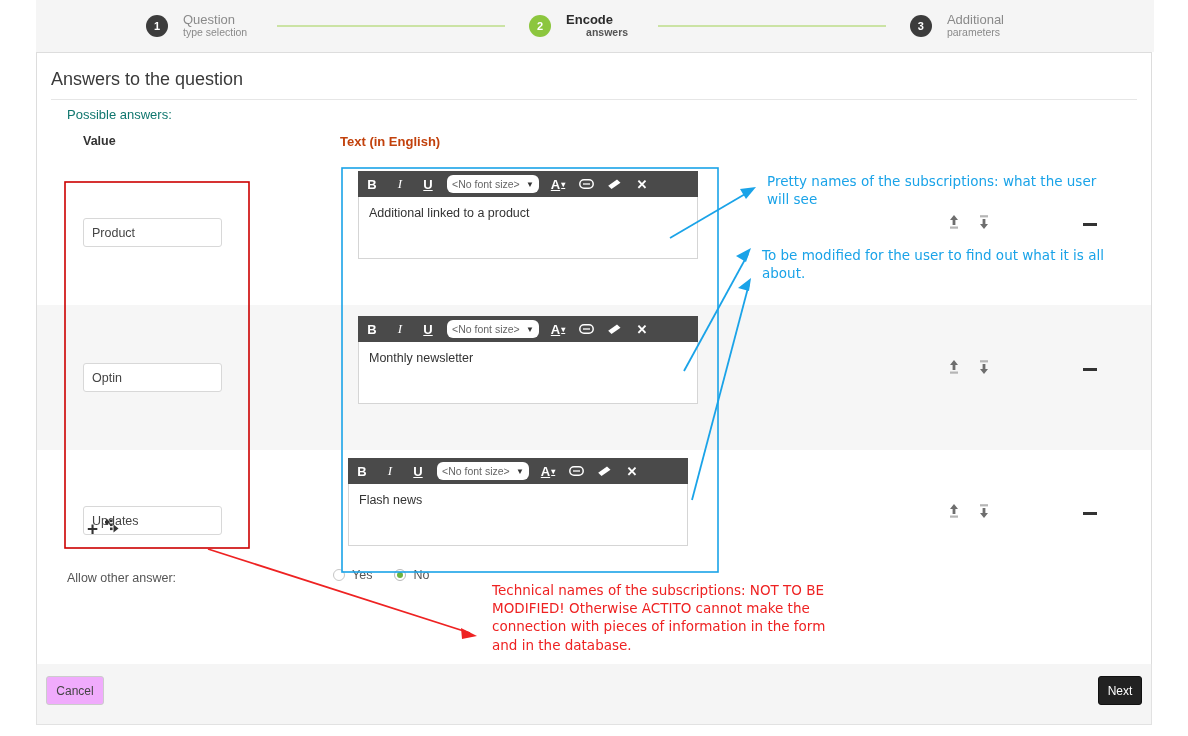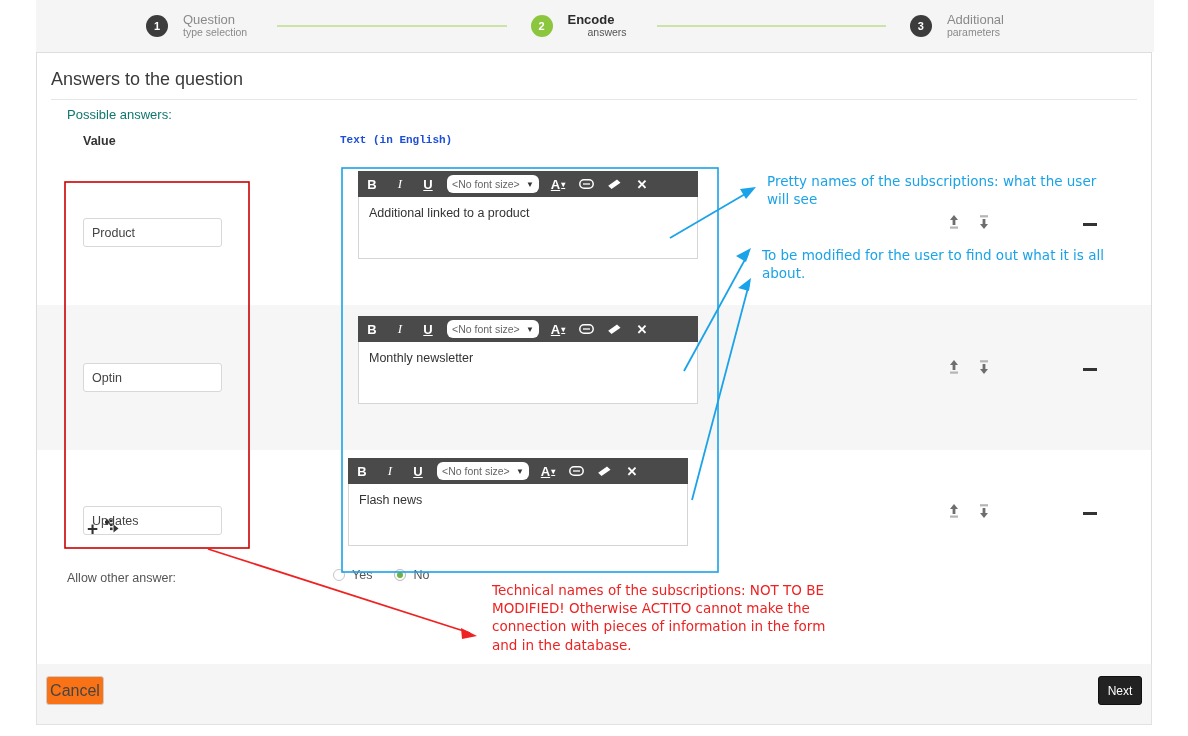--- a/index.html
+++ b/index.html
@@ -23,39 +23,39 @@
     background:#3c3c3c;color:#ffffff;
     font-size:11px;font-weight:bold;
     display:flex;align-items:center;justify-content:center;
     flex:none;
   }
   .step.active .step-num{background:#8cc63e;}
   .step-txt{margin-left:15px;line-height:1.08;}
   .step-title{font-size:13px;color:#8a8a8a;}
   .step.active .step-title{color:#2b2b2b;font-weight:bold;}
   .step-sub{font-size:10.5px;color:#8a8a8a;}
-  .step.active .step-sub{color:#555;font-weight:normal;padding-left:20px;}
+  .step.active .step-sub{color:#555;font-weight:bold;padding-left:20px;}
   .step-line{height:2px;background:#cbe3a4;flex:1 1 auto;margin:0 18px;}
   
   #panel{
     position:absolute;left:36px;top:52px;width:1116px;height:644px;
     background:#ffffff;border:1px solid #dddddd;box-sizing:border-box;
   }
   #panel-title{
     position:absolute;left:14px;top:16px;
     font-size:18px;color:#3a3a3a;
   }
   #title-rule{
     position:absolute;left:14px;top:46px;width:1086px;height:1px;background:#e6e6e6;
   }
   #possible-answers{
     position:absolute;left:30px;top:54px;font-size:13px;color:#0f766e;
   }
   #hdr-value{position:absolute;left:46px;top:81px;font-size:12.5px;font-weight:bold;color:#333;}
-  #hdr-text{position:absolute;left:303px;top:81px;font-size:11px;font-weight:bold;color:#1d4ed8;font-family:Liberation Mono, monospace;}
+  #hdr-text{position:absolute;left:303px;top:81px;font-size:13px;font-weight:bold;color:#c2410c;}
 
   .row{position:absolute;left:0;width:1114px;}
   .row.alt{background:#f6f6f6;}
   .row-1{top:108px;height:144px;}
   .row-2{top:252px;height:145px;}
   .row-3{top:397px;height:141px;}
 
   .val-input{
     position:absolute;width:139px;height:29px;box-sizing:border-box;
     border:1px solid #d8d8d8;border-radius:3px;background:#fff;
@@ -110,22 +110,22 @@
     background:#6cb33f;
   }
   .radio-lbl{font-size:12.5px;color:#555;margin-left:7px;margin-right:22px;}
   
   #footer{
     position:absolute;left:36px;top:664px;width:1116px;height:61px;
     background:#f5f5f5;border:1px solid #e2e2e2;border-top:none;box-sizing:border-box;
   }
   #btn-cancel{
     position:absolute;left:9px;top:12px;width:56px;height:27px;
-    background:#f97316;border:1px solid #cccccc;border-radius:3px;
-    font-family:"Liberation Sans",sans-serif;font-size:16px;color:#444;
+    background:#f0abfc;border:1px solid #cccccc;border-radius:3px;
+    font-family:"Liberation Sans",sans-serif;font-size:12px;color:#444;
     display:flex;align-items:center;justify-content:center;
   }
   #btn-next{
     position:absolute;right:9px;top:12px;width:42px;height:27px;
     background:#222222;border:1px solid #111;border-radius:3px;
     font-family:"Liberation Sans",sans-serif;font-size:12px;color:#ffffff;
     display:flex;align-items:center;justify-content:center;
   }
   
   #overlay{position:absolute;left:0;top:0;width:1188px;height:736px;pointer-events:none;}

